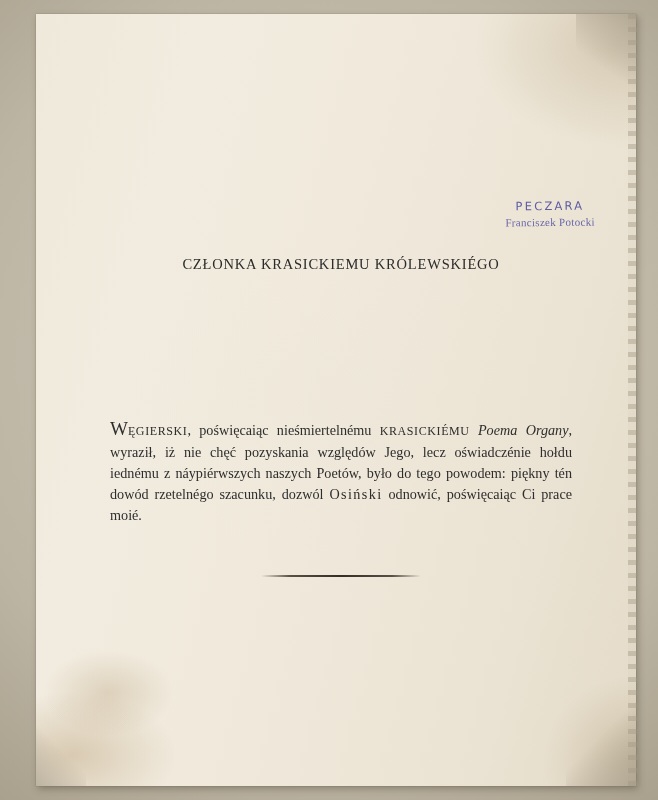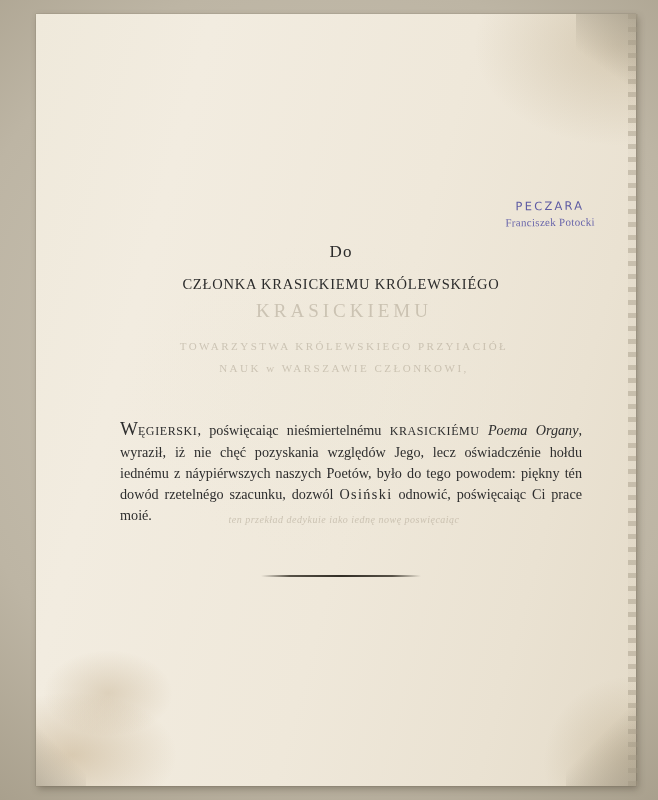--- a/index.html
+++ b/index.html
@@ -172,21 +172,20 @@
   
   .body-par {
     position: absolute;
     left: 4px;
     top: 404px;
     width: 462px;
     font-size: 14.2px;
     line-height: 21px;
     text-align: justify;
     color: #2d2d2d;
-    margin-left: 10px;
   }
   .body-par .dropcap {
     font-size: 19px;
   }
   .sc-sm {
     font-size: 12px;
     letter-spacing: .6px;
   }
   .ital { font-style: italic; }
   .spaced { letter-spacing: 1.4px; }
@@ -221,36 +220,27 @@
 
   <div class="sheet">
     <div class="sheet-stain"></div>
     <div class="frayed-tr"></div>
     <div class="frayed-br"></div>
     <div class="frayed-bl"></div>
     <div class="frayed-edge-r"></div>
 
     <div class="content">
 
-      <div class="ghost">
-        <div class="g1">KRASICKIEMU</div>
-        <div class="g2">TOWARZYSTWA KRÓLEWSKIEGO PRZYIACIÓŁ</div>
-        <div class="g3">NAUK w WARSZAWIE CZŁONKOWI,</div>
-        <div class="g4">ten przekład dedykuie iako iednę nowę poswięcaiąc</div>
-      </div>
 
       <div class="stamp">
         <div class="stamp-main">PECZARA</div>
         <div class="stamp-sub">Franciszek Potocki</div>
       </div>
 
       <div class="title-block">
-        <div class="t-do">
-          <span>Do</span>
-        </div>
         <div class="t-line2">CZŁONKA KRASICKIEMU KRÓLEWSKIÉGO</div>
       </div>
 
       <div class="body-par">
         <span class="dropcap">W</span><span class="sc-sm">ĘGIERSKI</span><span>, poświęcaiąc nieśmiertelnému </span><span class="sc-sm">KRASICKIÉMU</span> <span class="ital">Poema Organy</span><span>, wyraził, iż nie chęć pozyskania względów Jego, lecz oświadczénie hołdu iednému z náypiérwszych naszych Poetów, było do tego powodem: piękny tén dowód rzetelnégo szacunku, dozwól </span><span class="spaced">Osiński</span><span> odnowić, poświęcaiąc Ci prace moié.</span>
       </div>
 
       <div class="ornament"></div>
 
     </div>

